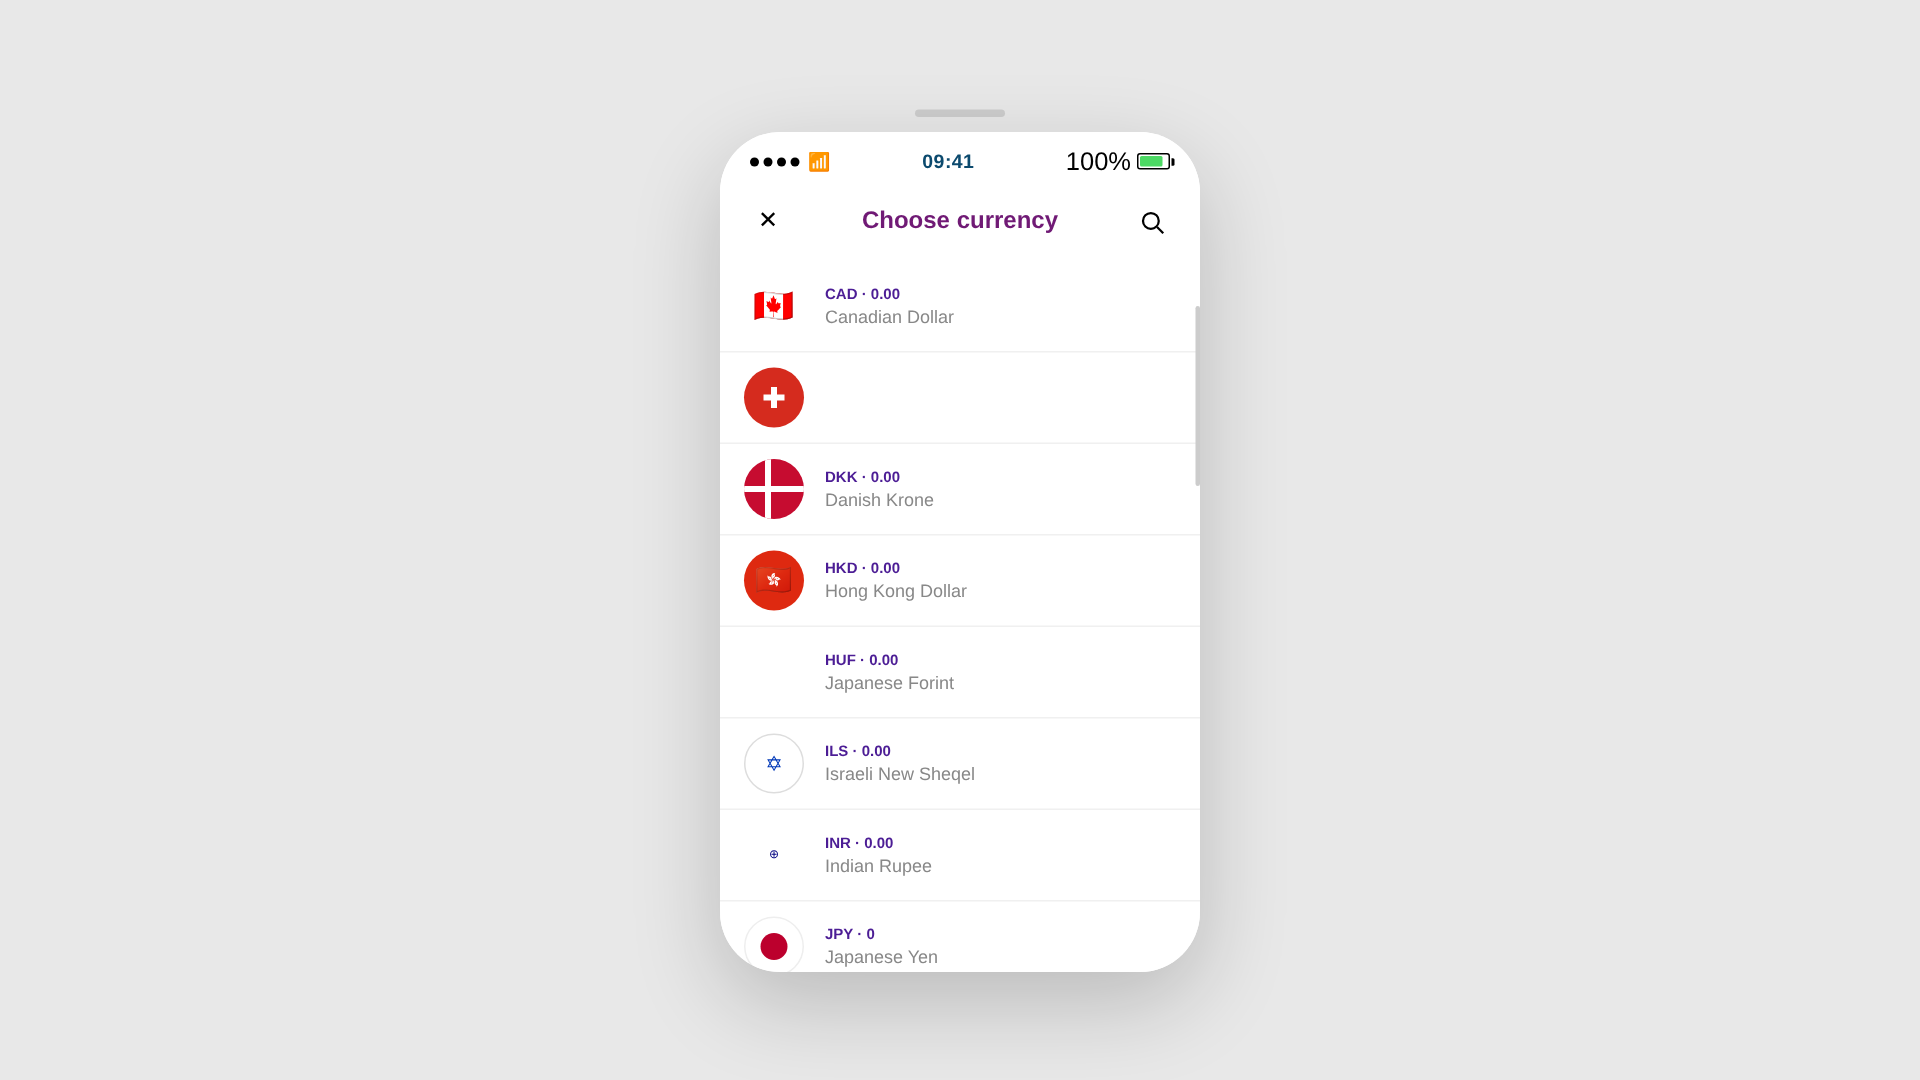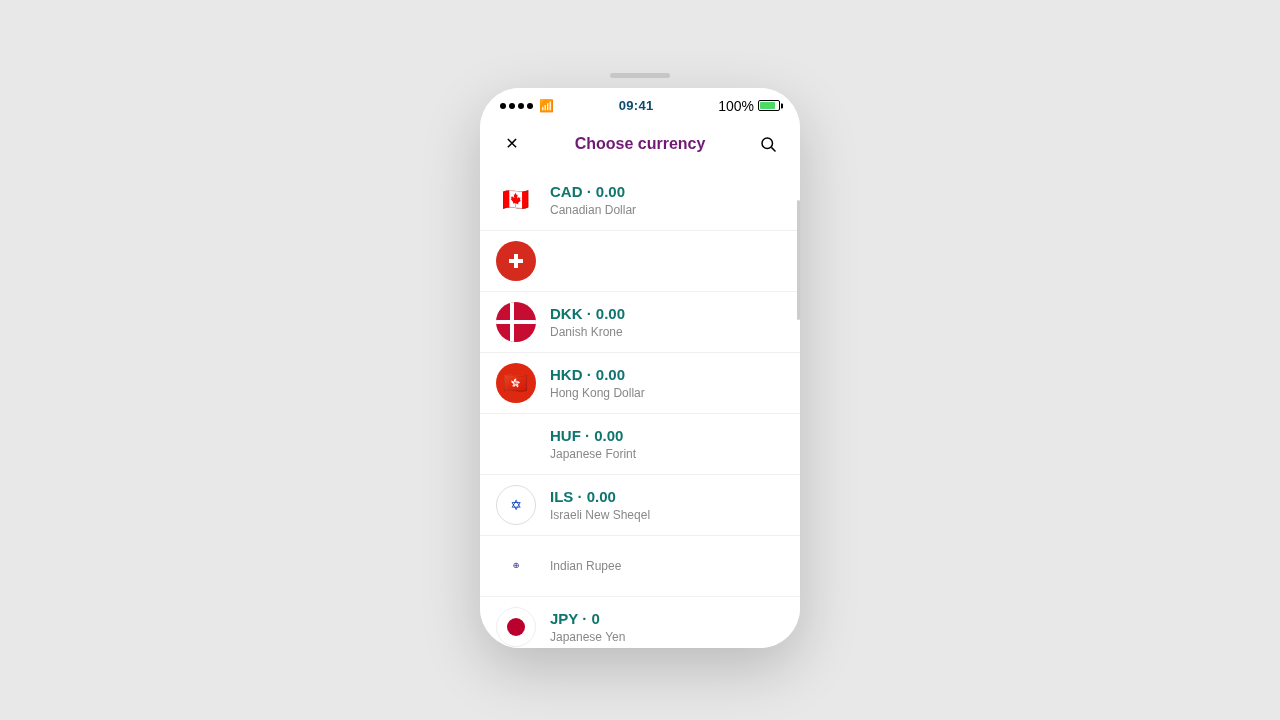--- a/index.html
+++ b/index.html
@@ -85,21 +85,21 @@
       color: #000;
     }
 
     .battery-container {
       display: flex;
       align-items: center;
       gap: 2px;
     }
 
     .battery-text {
-      font-size: 14px;
+      font-size: 17px;
       font-weight: 500;
     }
 
     .battery-icon {
       width: 22px;
       height: 11px;
       border: 1.5px solid #000;
       border-radius: 2px;
       position: relative;
       display: flex;
@@ -206,23 +206,23 @@
       font-size: 20px;
       overflow: hidden;
       position: relative;
     }
 
     .currency-info {
       flex: 1;
     }
 
     .currency-code {
-      font-size: 15px;
+      font-size: 10px;
       font-weight: 600;
-      color: #0f766e;
+      color: #4c1d95;
       line-height: 1.3;
     }
 
     .currency-name {
       font-size: 12px;
       color: #888;
       margin-top: 1px;
     }
 
     
@@ -483,20 +483,21 @@
 
       <div class="currency-item">
         <div class="flag-circle flag-india">
           <div class="india-stripe-o"></div>
           <div class="india-stripe-w">
               <span class="india-chakra">⊕</span>
             </div>
           <div class="india-stripe-g"></div>
         </div>
         <div class="currency-info">
+          <div class="currency-code">INR · 0.00</div>
           <div class="currency-name">Indian Rupee</div>
         </div>
       </div>
 
       <div class="currency-item">
         <div class="flag-circle flag-japan">
           <div class="japan-circle"></div>
         </div>
         <div class="currency-info">
           <div class="currency-code">JPY · 0</div>

